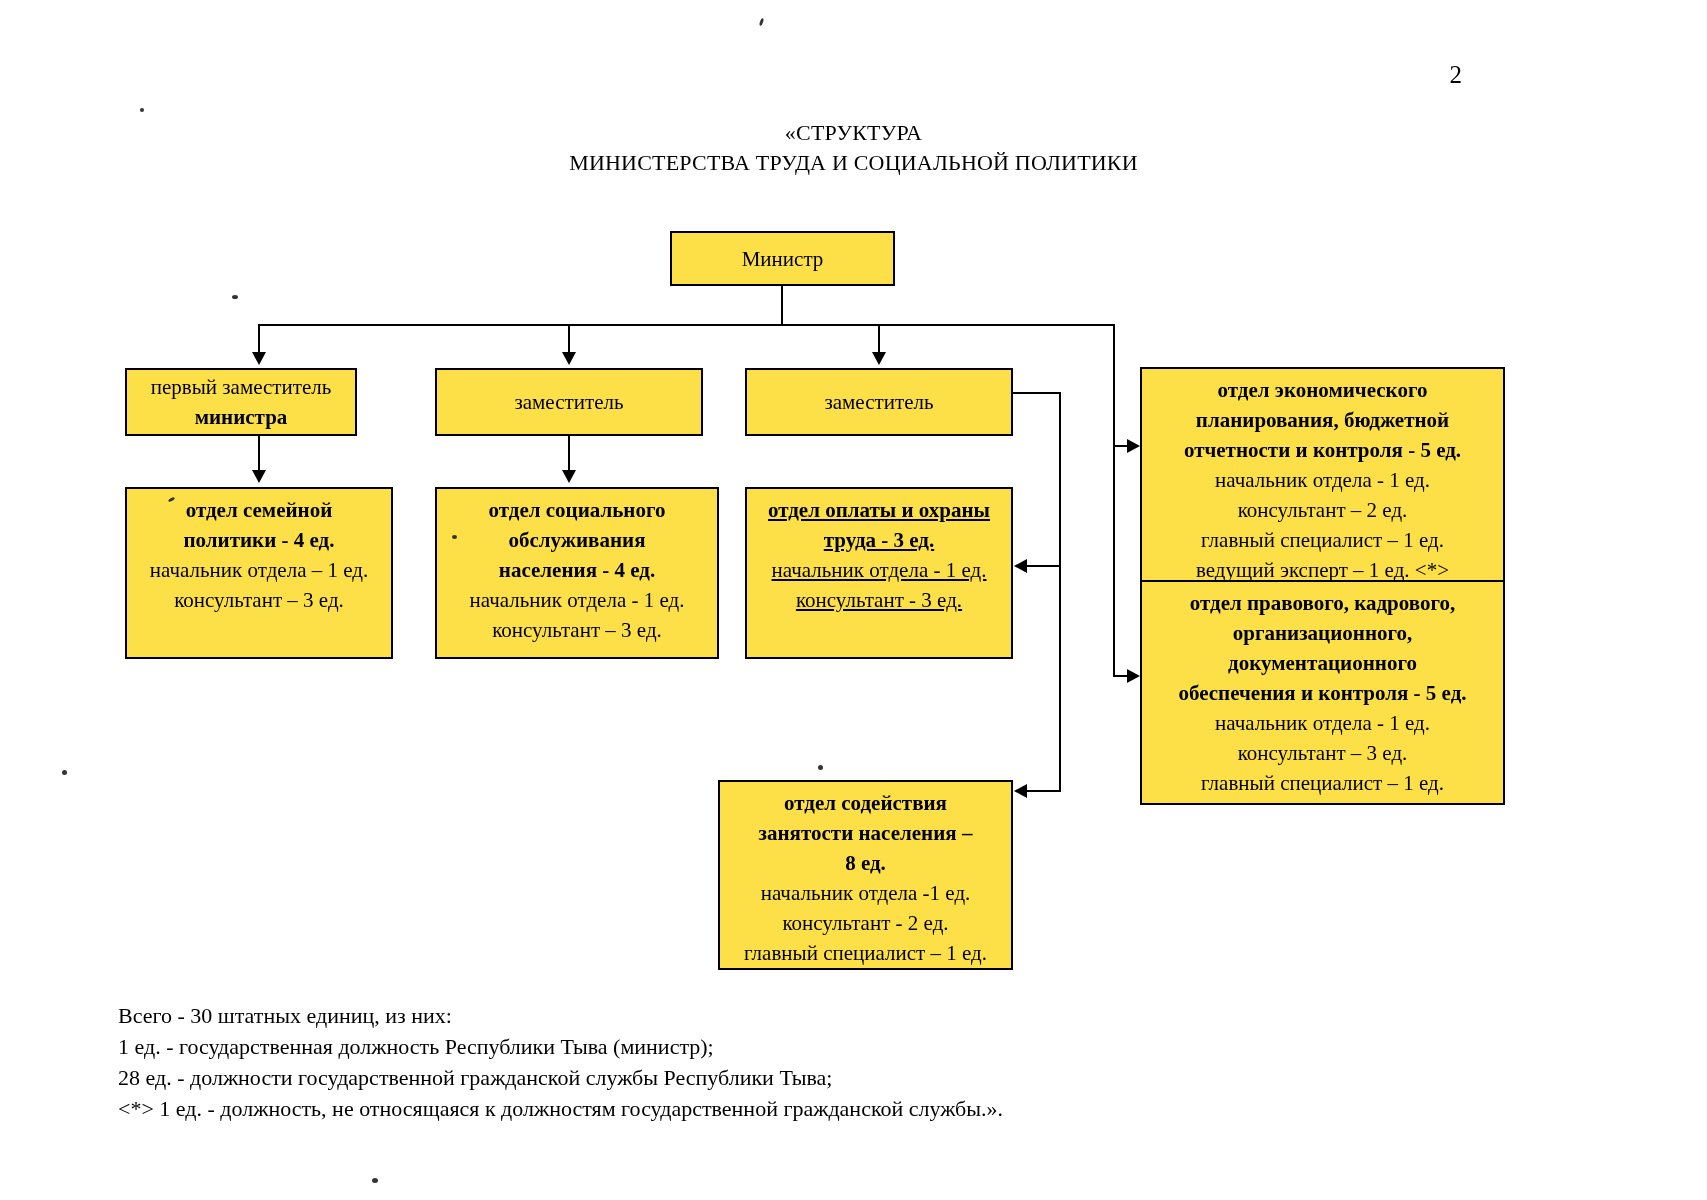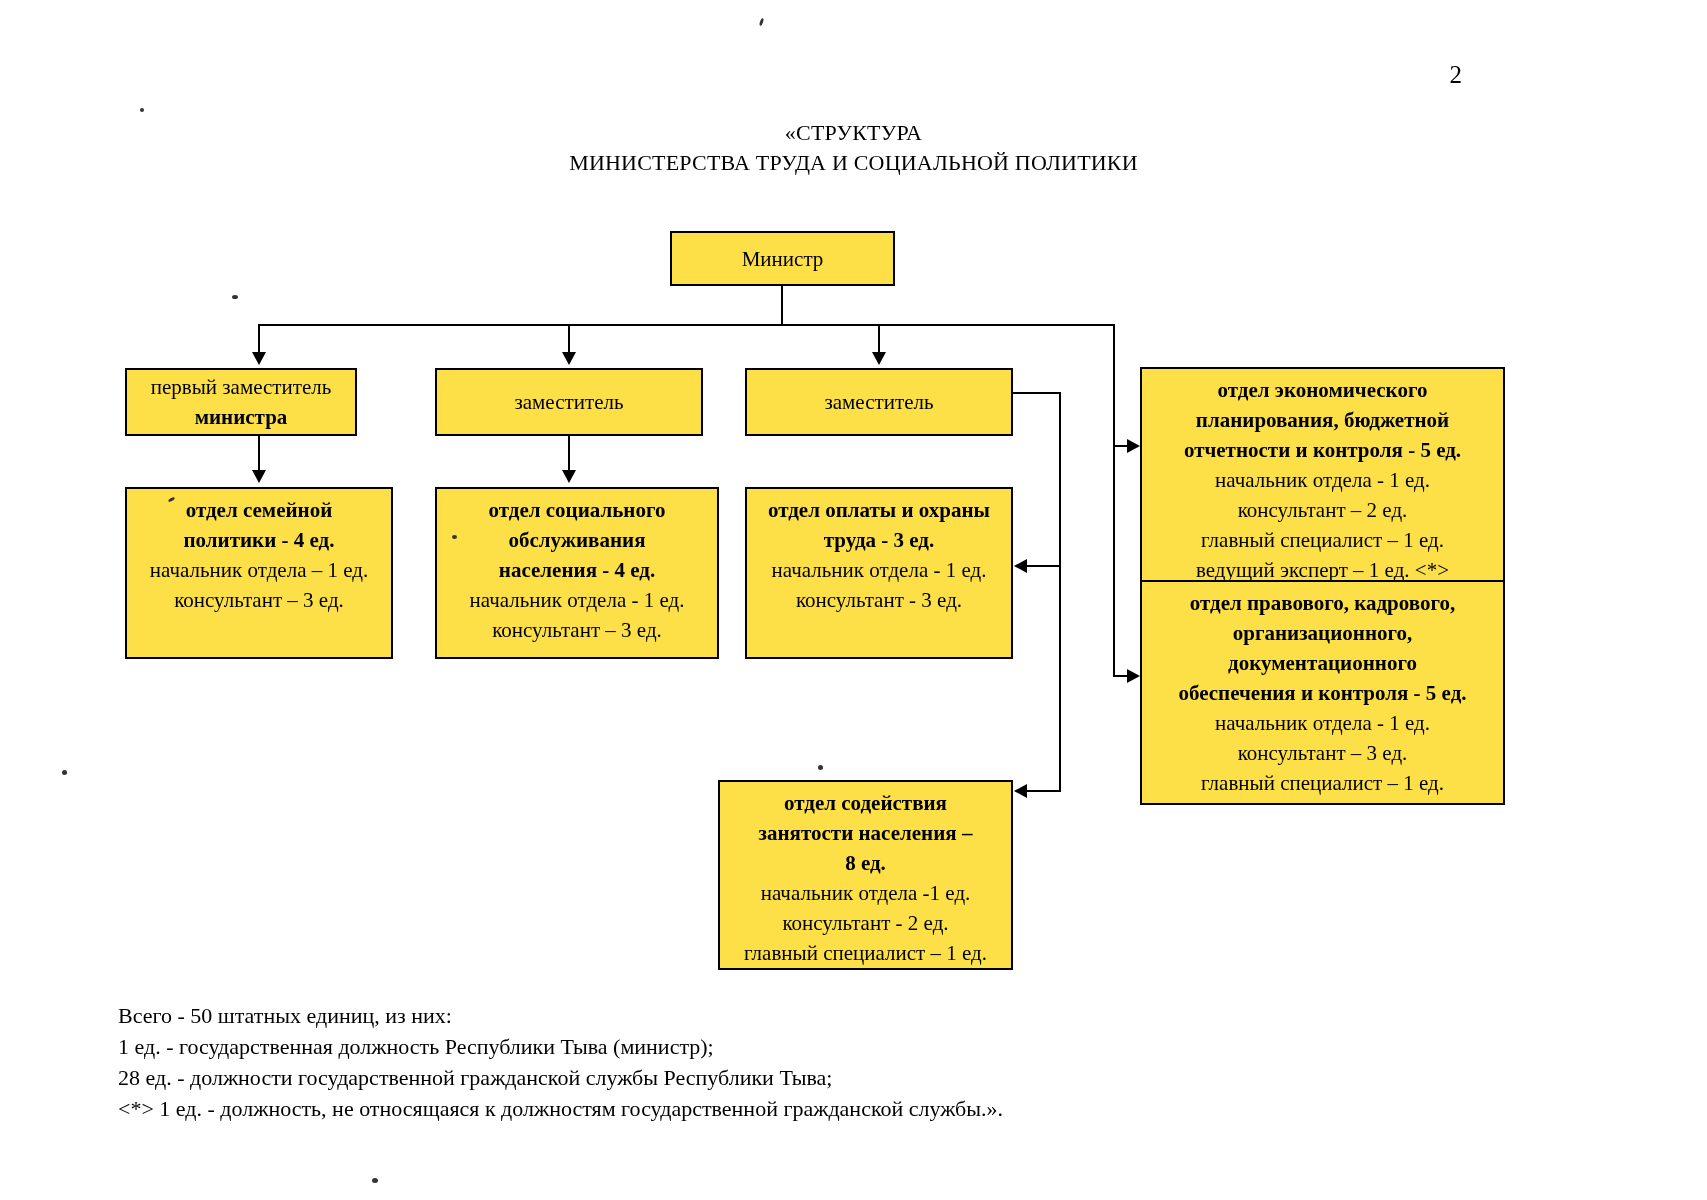--- a/index.html
+++ b/index.html
@@ -157,21 +157,21 @@
   </div>
 
   <div class="box" style="left:435px; top:487px; width:284px; height:172px;">
     <div class="ln b">отдел социального</div>
     <div class="ln b">обслуживания</div>
     <div class="ln b">населения - 4 ед.</div>
     <div class="ln">начальник отдела - 1 ед.</div>
     <div class="ln">консультант – 3 ед.</div>
   </div>
 
-  <div class="box" style="left:745px; top:487px; width:268px; height:172px;">
+  <div class="box" style="left:745px; top:487px; width:268px; height:172px;text-decoration:underline;">
     <div class="ln b">отдел оплаты и охраны</div>
     <div class="ln b">труда - 3 ед.</div>
     <div class="ln">начальник отдела - 1 ед.</div>
     <div class="ln">консультант - 3 ед.</div>
   </div>
 
   <div class="box" style="left:718px; top:780px; width:295px; height:190px;">
     <div class="ln b">отдел содействия</div>
     <div class="ln b">занятости населения –</div>
     <div class="ln b">8 ед.</div>
@@ -230,21 +230,21 @@
   <div class="hline" style="left:1013px; top:392px; width:48px;"></div>
   <div class="vline" style="left:1059px; top:392px; height:400px;"></div>
 
   <div class="hline" style="left:1027px; top:565px; width:34px;"></div>
   <div class="arrow-left" style="left:1014px; top:559px;"></div>
 
   <div class="hline" style="left:1027px; top:790px; width:34px;"></div>
   <div class="arrow-left" style="left:1014px; top:784px;"></div>
 
   <div class="footnotes">
-    <div class="fn">Всего - 50 штатных единиц, из них:</div>
+    <div class="fn">Всего - 30 штатных единиц, из них:</div>
     <div class="fn">1 ед. - государственная должность Республики Тыва (министр);</div>
     <div class="fn">28 ед. - должности государственной гражданской службы Республики Тыва;</div>
     <div class="fn">&lt;*&gt; 1 ед. - должность, не относящаяся к должностям государственной гражданской службы.».</div>
   </div>
 
   <div class="speck" style="left:760px; top:18px; width:3px; height:8px; transform:rotate(18deg);"></div>
   <div class="speck" style="left:140px; top:108px; width:4px; height:4px;"></div>
   <div class="speck" style="left:232px; top:295px; width:6px; height:4px;"></div>
   <div class="speck" style="left:168px; top:498px; width:7px; height:3px; transform:rotate(-30deg);"></div>
   <div class="speck" style="left:452px; top:535px; width:5px; height:4px;"></div>

